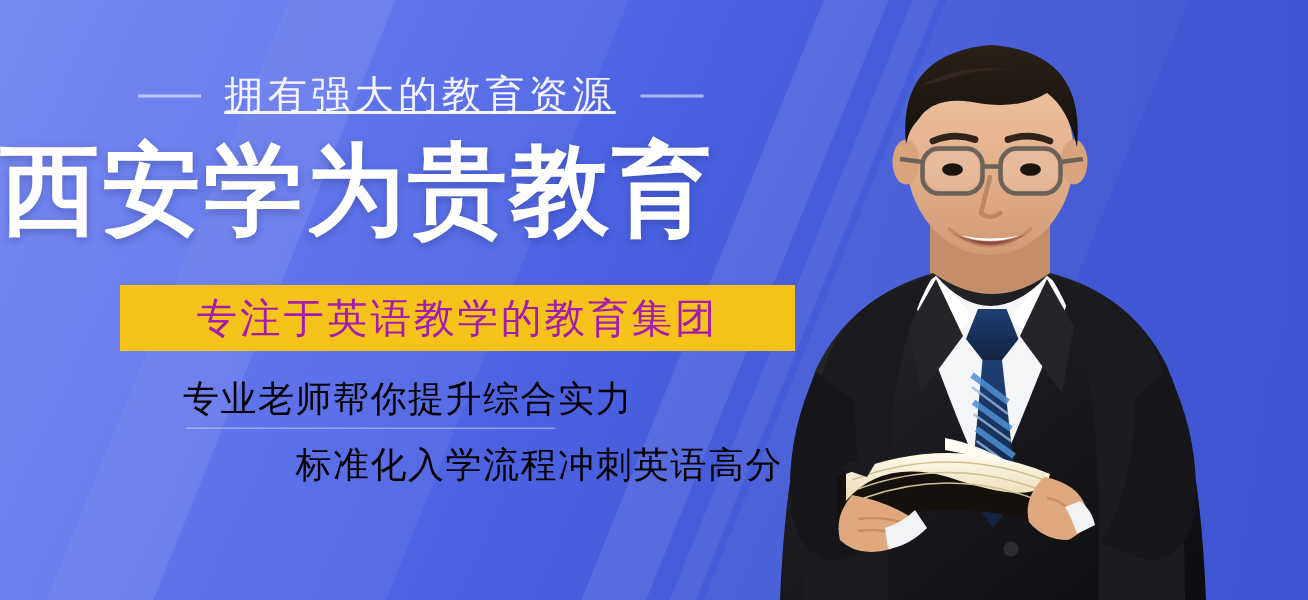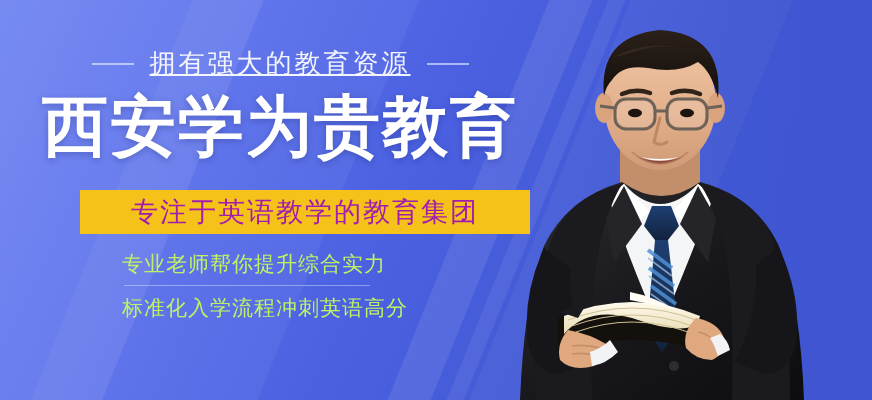--- a/index.html
+++ b/index.html
@@ -73,21 +73,20 @@
     color: rgba(255,255,255,0.92);
     white-space: nowrap;
     font-weight: 400;
     text-decoration: underline;
   }
 
   .main-title {
     position: absolute;
     left: 0; top: 88px;
     width: 560px;
-    text-align: center;
     font-family: "DejaVu Serif", "Liberation Serif", serif;
     font-weight: 700;
     font-size: 66px;
     line-height: 76px;
     color: #ffffff;
     letter-spacing: 2px;
     white-space: nowrap;
     text-shadow: 0 2px 6px rgba(20,30,90,0.28);
   }
 
@@ -107,28 +106,28 @@
     letter-spacing: 2px;
     color: #a21caf;
     white-space: nowrap;
     font-weight: 400;
   }
 
   .sub-line {
     position: absolute;
     left: 122px;
     width: 400px;
-    font-size: 21px;
+    font-size: 24px;
     letter-spacing: 1px;
-    color: #bef264;
+    color: #000000;
     white-space: nowrap;
     font-weight: 400;
   }
   .sub-line.l1 { top: 250px; }
-  .sub-line.l2 { top: 294px; }
+  .sub-line.l2 { top: 294px; text-align: right; }
 
   .sub-divider {
     position: absolute;
     left: 124px;
     top: 285px;
     width: 246px;
     height: 1px;
     background: rgba(255,255,255,0.38);
   }
 

